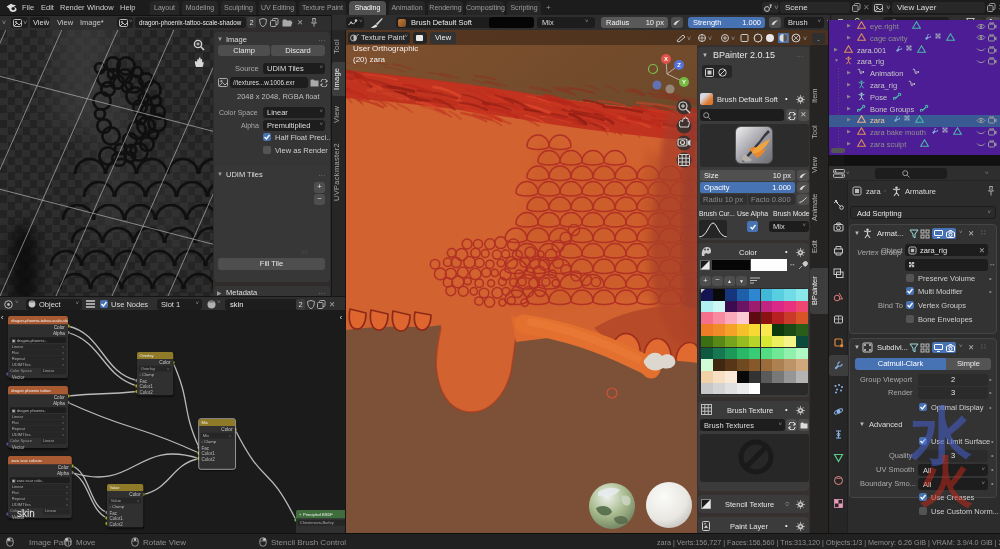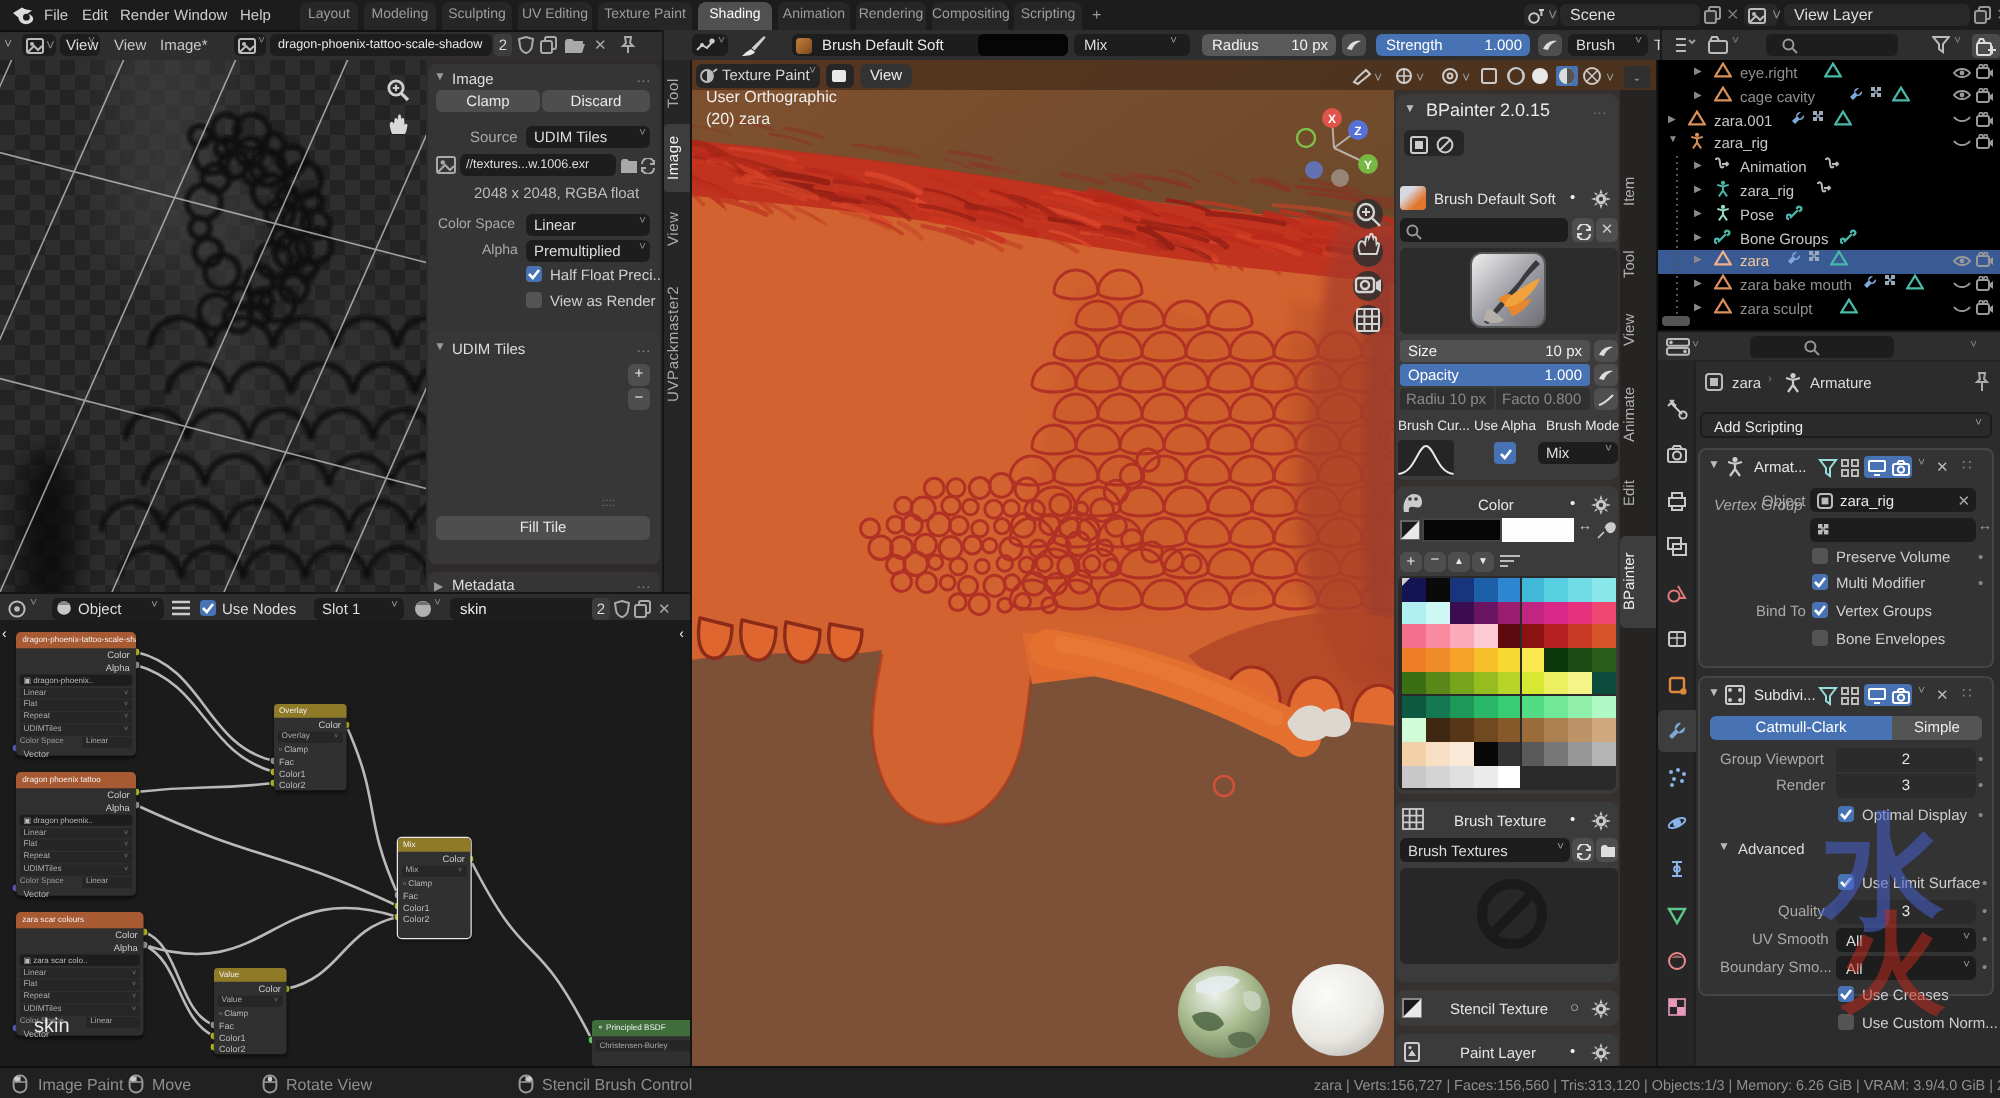--- a/index.html
+++ b/index.html
@@ -1312,21 +1312,21 @@
   <style>.ntab{position:absolute;left:0;width:18px;writing-mode:vertical-rl;transform:rotate(180deg);text-align:center;color:#b0b0b0;font-size:7.5px;}</style>
   <div class="abs" style="left:2px;top:-12px;width:13px;height:11px;background:#2f2f2f;border-radius:2px;color:#bbb;font-size:6px;text-align:center;line-height:11px;">ˬ</div>
   <div class="ntab" style="top:37px;height:28px;">Item</div>
   <div class="ntab" style="top:73px;height:28px;">Tool</div>
   <div class="ntab" style="top:105px;height:30px;">View</div>
   <div class="ntab" style="top:141px;height:42px;">Animate</div>
   <div class="ntab" style="top:189px;height:26px;">Edit</div>
   <div class="ntab" style="top:223px;height:46px;background:#3d3d3d;color:#eee;border-radius:0 3px 3px 0;">BPainter</div>
 </div>
 
-<div class="abs" id="outliner" style="left:828px;top:30px;width:172px;height:135px;overflow:hidden;background:#000000;border-left:1px solid #151515;color:#c4c4c4;">
+<div class="abs" id="outliner" style="left:828px;top:20px;width:172px;height:135px;overflow:hidden;background:#4c1d95;border-left:1px solid #151515;color:#c4c4c4;">
   <div id="outrows">
         <div class="abs" style="left:18px;top:2px;color:#888;font-size:5px;">▶</div>
         <div class="abs" style="left:28px;top:1px;">
           <svg width="9" height="8" viewBox="0 0 9 8" style="vertical-align:-1px">
             <path d="M4.5 0.8 L8.4 7.2 H0.6 Z" fill="none" stroke="#d8905a" stroke-width="1.1"></path>
           </svg>
         </div>
         <div class="abs t" style="left:41px;top:2px;color:#909090;font-size:7.5px;">eye.right</div>
         <div class="abs" style="left:83.19999999999999px;top:1px;">
           <svg width="9" height="8" viewBox="0 0 9 8" style="vertical-align:-1px">
@@ -1922,21 +1922,21 @@
   <span class="abs chk" style="left:90px;top:340.5px;"></span>
   <span class="abs" style="left:102px;top:340.5px;">Use Custom Norm...</span>
 </div>
 
 <div class="abs" id="statusbar" style="left:0;top:533px;width:1000px;height:16px;background:#212121;border-top:1px solid #101010;color:#8f8f8f;font-size:8px;">
   <svg class="abs" style="left:6px;top:3px" width="8" height="10" viewBox="0 0 8 10">
         <rect x="0.8" y="0.8" width="6.4" height="8.4" rx="3" fill="none" stroke="#999"></rect>
         <path d="M4 0.8 V4 M0.8 4 H7.2" stroke="#999" stroke-width="0.8"></path>
         <rect x="1.2" y="1.2" width="2.8" height="2.6" rx="1" fill="#ccc"></rect>
       </svg>
-  <span class="abs" style="left:19px;top:3.5px;">Image Paint</span>
+  <span class="abs" style="left:29px;top:3.5px;">Image Paint</span>
   <svg class="abs" style="left:64px;top:3px" width="8" height="10" viewBox="0 0 8 10">
         <rect x="0.8" y="0.8" width="6.4" height="8.4" rx="3" fill="none" stroke="#999"></rect>
         <path d="M4 0.8 V4 M0.8 4 H7.2" stroke="#999" stroke-width="0.8"></path>
         <rect x="1.2" y="1.2" width="2.8" height="2.6" rx="1" fill="#ccc"></rect>
       </svg>
   <span class="abs" style="left:76px;top:3.5px;">Move</span>
   <svg class="abs" style="left:131px;top:3px" width="8" height="10" viewBox="0 0 8 10">
         <rect x="0.8" y="0.8" width="6.4" height="8.4" rx="3" fill="none" stroke="#999"></rect>
         <path d="M0.8 4 H7.2" stroke="#999" stroke-width="0.8"></path>
         <rect x="2.9" y="1.2" width="2.2" height="2.6" rx="1" fill="#ccc"></rect>

